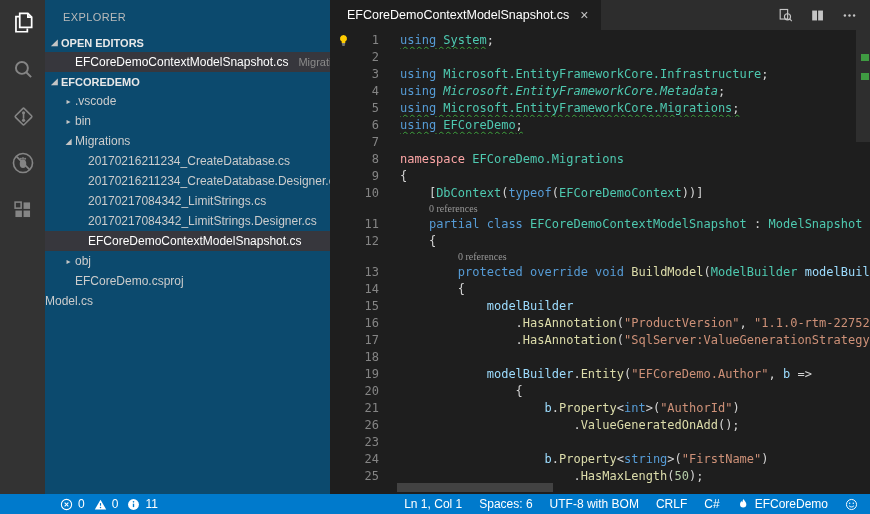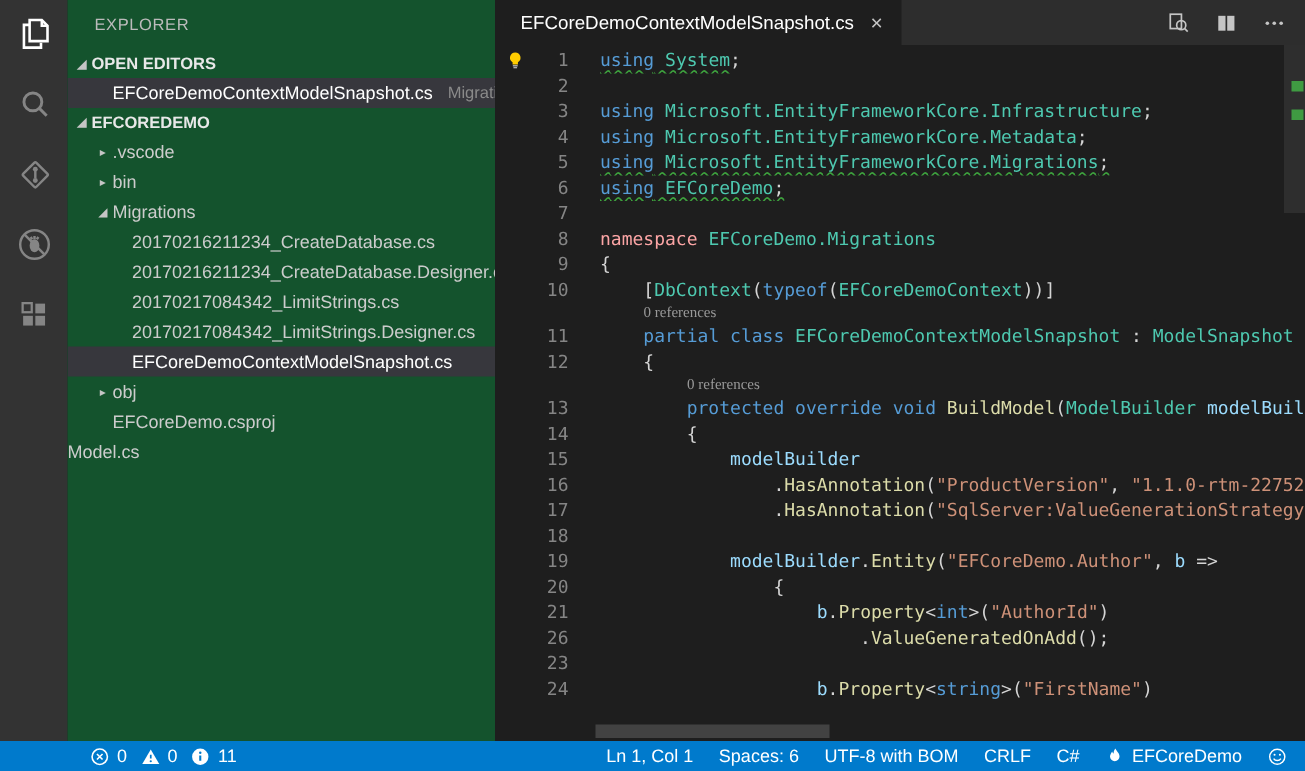--- a/index.html
+++ b/index.html
@@ -9,21 +9,21 @@
   .main{flex:1;display:flex;min-height:0;}
 
   
   .activitybar{width:45px;background:#333333;display:flex;flex-direction:column;align-items:center;
                padding-top:9px;gap:21px;flex-shrink:0;}
   .ab-item{width:26px;height:26px;color:#858585;cursor:pointer;}
   .ab-item.active{color:#ffffff;}
   .ab-item svg{width:26px;height:26px;display:block;}
 
   
-  .sidebar{width:285px;background:#14532d;flex-shrink:0;overflow:hidden;color:#cccccc;}
+  .sidebar{width:285px;background:#0c4a6e;flex-shrink:0;overflow:hidden;color:#cccccc;}
   .sb-title{height:33px;line-height:35px;padding-left:18px;font-size:11px;color:#bbbbbb;letter-spacing:.4px;}
   .sb-header{height:19px;display:flex;align-items:center;font-size:11px;font-weight:bold;color:#e8e8e8;
              padding-left:3px;cursor:pointer;}
   .twisty{width:13px;font-size:8px;color:#c5c5c5;text-align:center;flex-shrink:0;}
   .sb-item{height:20px;display:flex;align-items:center;font-size:12px;white-space:nowrap;overflow:hidden;cursor:pointer;}
   .sb-item.selected{background:#37373d;color:#ffffff;}
   .sb-item .detail{color:#8a8a8a;font-size:11px;margin-left:10px;}
 
   
   .editor{flex:1;display:flex;flex-direction:column;min-width:0;background:#1e1e1e;position:relative;}
@@ -186,21 +186,21 @@
       </div>
       <div class="code-wrap">
         <div>
             <div class="row code"><span class="gutter">1<span class="bulb"><svg viewBox="0 0 16 16">
                     <path d="M8 1.2a4.3 4.3 0 0 0-2.2 8V11h4.4V9.2a4.3 4.3 0 0 0-2.2-8z" fill="#ffcc00"></path>
                     <rect x="6" y="11.6" width="4" height="1.1" fill="#bbbbbb"></rect>
                     <rect x="6.5" y="13.2" width="3" height="1" fill="#bbbbbb"></rect>
                   </svg></span></span><span class="codeline"><span class="sq" style="color: rgb(86, 156, 214);">using</span><span class="sq" style="color: rgb(212, 212, 212);"> </span><span class="sq" style="color: rgb(78, 201, 176);">System</span><span style="color: rgb(212, 212, 212);">;</span></span></div>
             <div class="row code"><span class="gutter">2</span></div>
             <div class="row code"><span class="gutter">3</span><span class="codeline"><span style="color: rgb(86, 156, 214);">using</span><span style="color: rgb(212, 212, 212);"> </span><span style="color: rgb(78, 201, 176);">Microsoft.EntityFrameworkCore.Infrastructure</span><span style="color: rgb(212, 212, 212);">;</span></span></div>
-            <div class="row code"><span class="gutter">4</span><span class="codeline"><span style="color: rgb(86, 156, 214);">using</span><span style="color: rgb(212, 212, 212);"> </span><span style="color: rgb(78, 201, 176);">Microsoft.EntityFrameworkCore.Metadata</span><span style="color: rgb(212, 212, 212);">;</span></span></div>
+            <div class="row code"><span class="gutter">4</span><span class="codeline"><span style="color: rgb(86, 156, 214);">using</span><span style="color: rgb(212, 212, 212);"> </span><span style="color: rgb(78, 201, 176); font-style: italic;">Microsoft.EntityFrameworkCore.Metadata</span><span style="color: rgb(212, 212, 212);">;</span></span></div>
             <div class="row code"><span class="gutter">5</span><span class="codeline"><span class="sq" style="color: rgb(86, 156, 214);">using</span><span class="sq" style="color: rgb(212, 212, 212);"> </span><span class="sq" style="color: rgb(78, 201, 176);">Microsoft.EntityFrameworkCore.Migrations</span><span class="sq" style="color: rgb(212, 212, 212);">;</span></span></div>
             <div class="row code"><span class="gutter">6</span><span class="codeline"><span class="sq" style="color: rgb(86, 156, 214);">using</span><span class="sq" style="color: rgb(212, 212, 212);"> </span><span class="sq" style="color: rgb(78, 201, 176);">EFCoreDemo</span><span class="sq" style="color: rgb(212, 212, 212);">;</span></span></div>
             <div class="row code"><span class="gutter">7</span><span class="codeline"></span></div>
             <div class="row code"><span class="gutter">8</span><span class="codeline"><span style="color: #fca5a5;">namespace</span><span style="color: rgb(212, 212, 212);"> </span><span style="color: rgb(78, 201, 176);">EFCoreDemo.Migrations</span></span></div>
             <div class="row code"><span class="gutter">9</span><span class="codeline"><span style="color: rgb(212, 212, 212);">{</span></span></div>
             <div class="row code"><span class="gutter">10</span><span class="codeline"><span style="color: rgb(212, 212, 212);">    [</span><span style="color: rgb(78, 201, 176);">DbContext</span><span style="color: rgb(212, 212, 212);">(</span><span style="color: rgb(86, 156, 214);">typeof</span><span style="color: rgb(212, 212, 212);">(</span><span style="color: rgb(78, 201, 176);">EFCoreDemoContext</span><span style="color: rgb(212, 212, 212);">))]</span></span></div>
             <div class="row codelens"><span class="gutter"></span><span class="codeline" style="padding-left: 29px;">0 references</span></div>
             <div class="row code"><span class="gutter">11</span><span class="codeline"><span style="color: rgb(212, 212, 212);">    </span><span style="color: rgb(86, 156, 214);">partial</span><span style="color: rgb(212, 212, 212);"> </span><span style="color: rgb(86, 156, 214);">class</span><span style="color: rgb(212, 212, 212);"> </span><span style="color: rgb(78, 201, 176);">EFCoreDemoContextModelSnapshot</span><span style="color: rgb(212, 212, 212);"> : </span><span style="color: rgb(78, 201, 176);">ModelSnapshot</span></span></div>
             <div class="row code"><span class="gutter">12</span><span class="codeline"><span style="color: rgb(212, 212, 212);">    {</span></span></div>
             <div class="row codelens"><span class="gutter"></span><span class="codeline" style="padding-left: 58px;">0 references</span></div>
@@ -209,20 +209,21 @@
             <div class="row code"><span class="gutter">15</span><span class="codeline"><span style="color: rgb(212, 212, 212);">            </span><span style="color: rgb(156, 220, 254);">modelBuilder</span></span></div>
             <div class="row code"><span class="gutter">16</span><span class="codeline"><span style="color: rgb(212, 212, 212);">                .</span><span style="color: rgb(220, 220, 170);">HasAnnotation</span><span style="color: rgb(212, 212, 212);">(</span><span style="color: rgb(206, 145, 120);">"ProductVersion"</span><span style="color: rgb(212, 212, 212);">, </span><span style="color: rgb(206, 145, 120);">"1.1.0-rtm-22752"</span></span></div>
             <div class="row code"><span class="gutter">17</span><span class="codeline"><span style="color: rgb(212, 212, 212);">                .</span><span style="color: rgb(220, 220, 170);">HasAnnotation</span><span style="color: rgb(212, 212, 212);">(</span><span style="color: rgb(206, 145, 120);">"SqlServer:ValueGenerationStrategy"</span></span></div>
             <div class="row code"><span class="gutter">18</span><span class="codeline"></span></div>
             <div class="row code"><span class="gutter">19</span><span class="codeline"><span style="color: rgb(212, 212, 212);">            </span><span style="color: rgb(156, 220, 254);">modelBuilder</span><span style="color: rgb(212, 212, 212);">.</span><span style="color: rgb(220, 220, 170);">Entity</span><span style="color: rgb(212, 212, 212);">(</span><span style="color: rgb(206, 145, 120);">"EFCoreDemo.Author"</span><span style="color: rgb(212, 212, 212);">, </span><span style="color: rgb(156, 220, 254);">b</span><span style="color: rgb(212, 212, 212);"> =&gt;</span></span></div>
             <div class="row code"><span class="gutter">20</span><span class="codeline"><span style="color: rgb(212, 212, 212);">                {</span></span></div>
             <div class="row code"><span class="gutter">21</span><span class="codeline"><span style="color: rgb(212, 212, 212);">                    </span><span style="color: rgb(156, 220, 254);">b</span><span style="color: rgb(212, 212, 212);">.</span><span style="color: rgb(220, 220, 170);">Property</span><span style="color: rgb(212, 212, 212);">&lt;</span><span style="color: rgb(86, 156, 214);">int</span><span style="color: rgb(212, 212, 212);">&gt;(</span><span style="color: rgb(206, 145, 120);">"AuthorId"</span><span style="color: rgb(212, 212, 212);">)</span></span></div>
             <div class="row code"><span class="gutter">26</span><span class="codeline"><span style="color: rgb(212, 212, 212);">                        .</span><span style="color: rgb(220, 220, 170);">ValueGeneratedOnAdd</span><span style="color: rgb(212, 212, 212);">();</span></span></div>
             <div class="row code"><span class="gutter">23</span><span class="codeline"></span></div>
             <div class="row code"><span class="gutter">24</span><span class="codeline"><span style="color: rgb(212, 212, 212);">                    </span><span style="color: rgb(156, 220, 254);">b</span><span style="color: rgb(212, 212, 212);">.</span><span style="color: rgb(220, 220, 170);">Property</span><span style="color: rgb(212, 212, 212);">&lt;</span><span style="color: rgb(86, 156, 214);">string</span><span style="color: rgb(212, 212, 212);">&gt;(</span><span style="color: rgb(206, 145, 120);">"FirstName"</span><span style="color: rgb(212, 212, 212);">)</span></span></div>
+            <div class="row code"><span class="gutter">25</span><span class="codeline"><span style="color: rgb(212, 212, 212);">                        .</span><span style="color: rgb(220, 220, 170);">HasMaxLength</span><span style="color: rgb(212, 212, 212);">(</span><span style="color: rgb(181, 206, 168);">50</span><span style="color: rgb(212, 212, 212);">);</span></span></div>
           </div>
         <div class="vruler">
           <div class="vthumb"></div>
           <div class="vmark" style="top:24px"></div>
           <div class="vmark" style="top:43px"></div>
         </div>
         <div class="hscroll"></div>
       </div>
     </div>
   </div>

